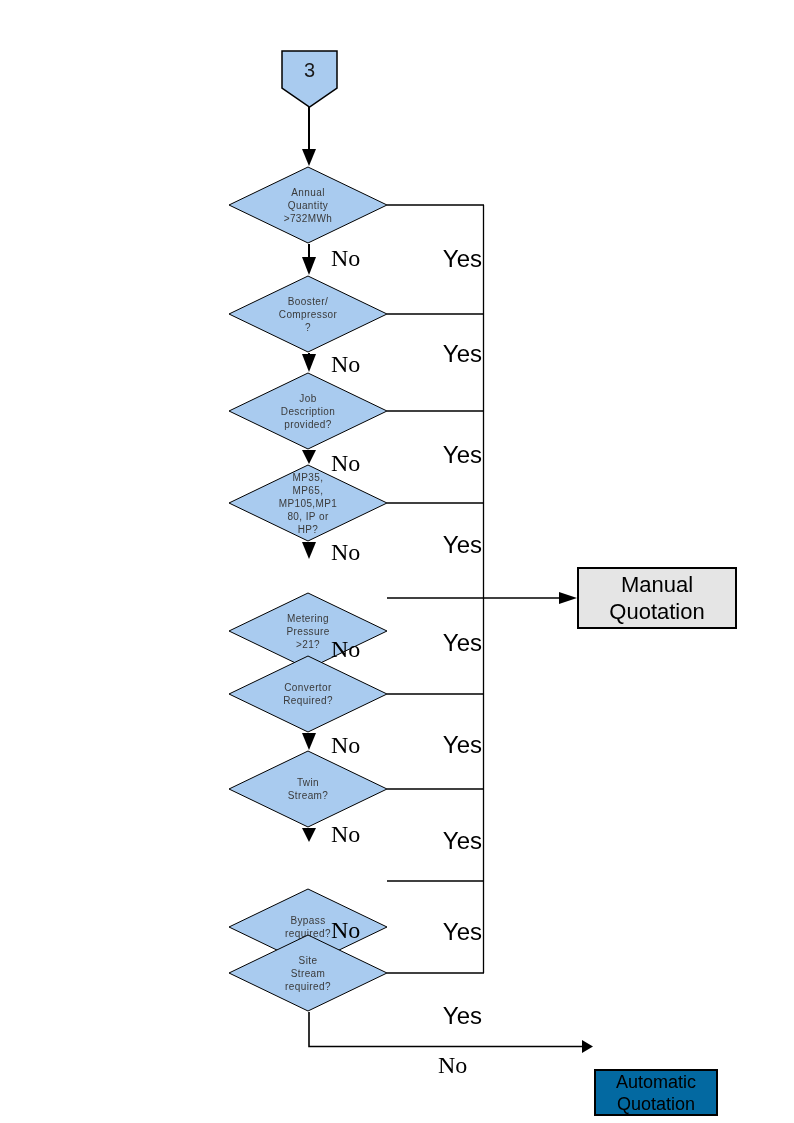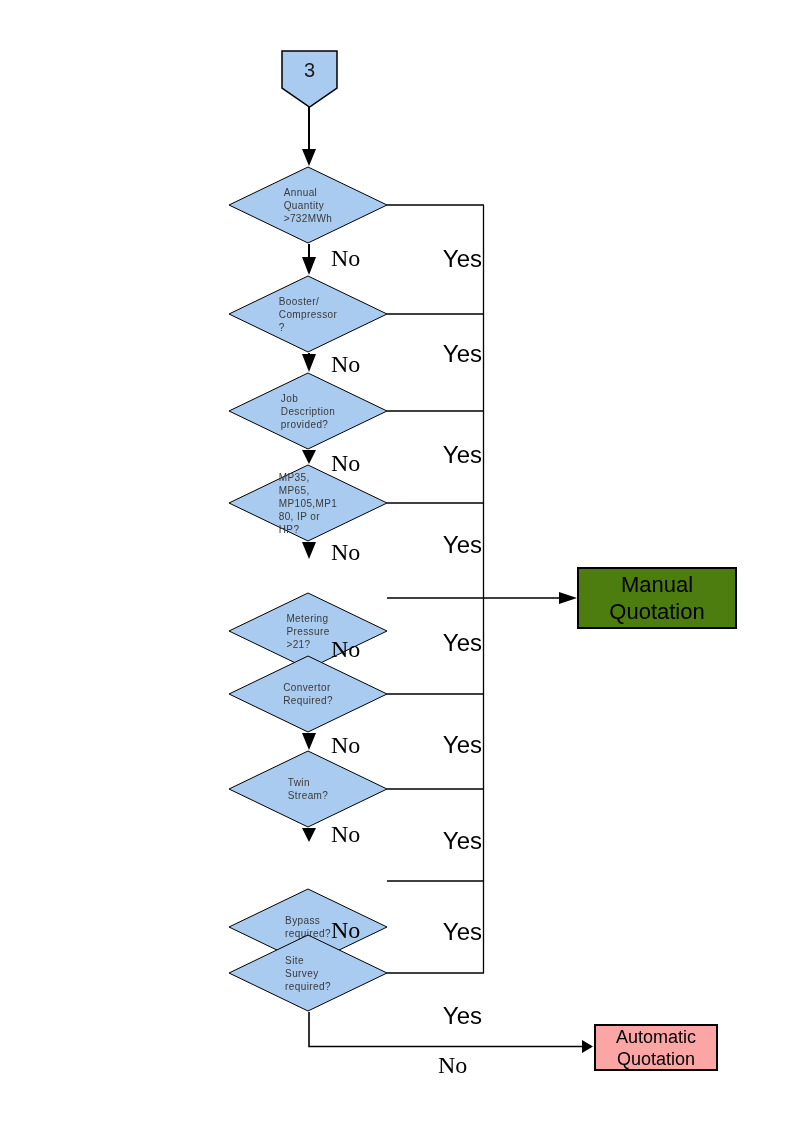--- a/index.html
+++ b/index.html
@@ -17,21 +17,21 @@
   .pentagon .node-label{
     position:absolute;left:0;top:0;width:57px;height:40px;
     display:flex;align-items:center;justify-content:center;
     font-size:20px;color:#1a1a1a;
   }
   .diamond{left:228px;width:160px;height:78px;}
   .diamond .shape-svg{position:absolute;left:0;top:0;}
   .diamond .node-label{
     position:absolute;inset:0;
     display:flex;align-items:center;justify-content:center;
-    text-align:left;
+    text-align:center;
     font-size:10px;line-height:13px;letter-spacing:0.4px;
     color:#3a3a3a;white-space:pre-line;
   }
   .branch-label{
     position:absolute;
     font-size:24px;color:#000;
     white-space:nowrap;
   }
   .yes-label{width:70px;text-align:right;left:412px;margin-top:19px;}
   .no-label{left:331px;font-family:Liberation Serif, serif;}
@@ -159,21 +159,21 @@
         <polygon points="80,1 159,39 80,77 1,39" stroke="#000" stroke-width="1" fill="#A9CBEF"></polygon>
       </svg>
     <div class="node-label">Bypass
 required?</div>
   </div>
   <div class="node diamond" style="top:934px">
     <svg class="shape-svg" width="160" height="78">
         <polygon points="80,1 159,39 80,77 1,39" stroke="#000" stroke-width="1" fill="#A9CBEF"></polygon>
       </svg>
     <div class="node-label">Site
-Survey
+Stream
 required?</div>
   </div>
 
   <div class="branch-label yes-label" style="top:226px">Yes</div>
   <div class="branch-label yes-label" style="top:321px">Yes</div>
   <div class="branch-label yes-label" style="top:422px">Yes</div>
   <div class="branch-label yes-label" style="top:512px">Yes</div>
   <div class="branch-label yes-label" style="top:610px">Yes</div>
   <div class="branch-label yes-label" style="top:712px">Yes</div>
   <div class="branch-label yes-label" style="top:808px">Yes</div>
@@ -183,16 +183,16 @@
   <div class="branch-label no-label" style="top:245px">No</div>
   <div class="branch-label no-label" style="top:351px">No</div>
   <div class="branch-label no-label" style="top:450px">No</div>
   <div class="branch-label no-label" style="top:539px">No</div>
   <div class="branch-label no-label" style="top:636px">No</div>
   <div class="branch-label no-label" style="top:732px">No</div>
   <div class="branch-label no-label" style="top:821px">No</div>
   <div class="branch-label no-label" style="top:917px">No</div>
   <div class="branch-label no-label" style="top:1052px;left:438px">No</div>
 
-  <div class="outcome manual" style="background-color: #4d7c0f;">Manual Quotation</div>
-  <div class="outcome automatic" style="background-color: #fca5a5;">Automatic Quotation</div>
+  <div class="outcome manual" style="background-color: #e5e5e5;">Manual Quotation</div>
+  <div class="outcome automatic" style="background-color: #0369a1; margin-top: 45px;">Automatic Quotation</div>
 
 </div>
 
 </body></html>

